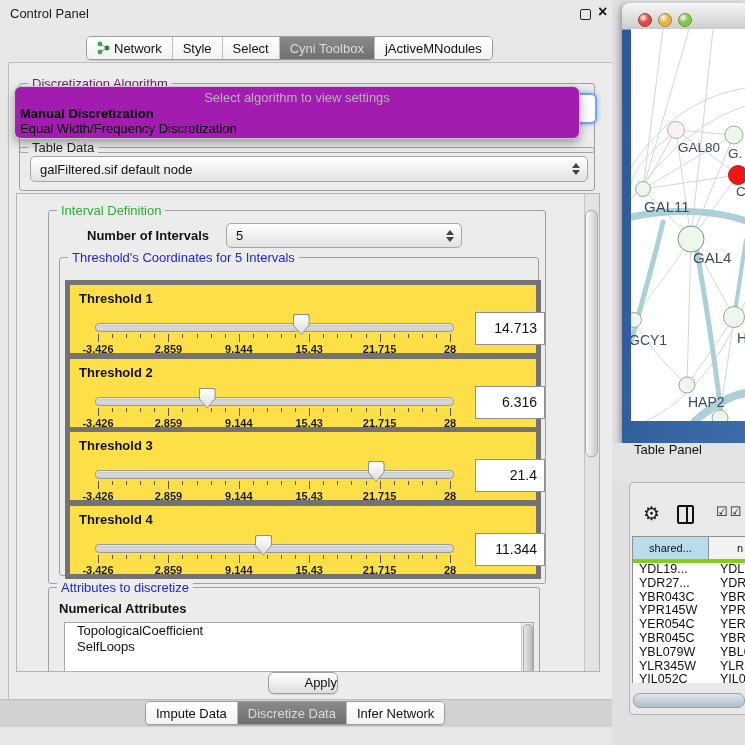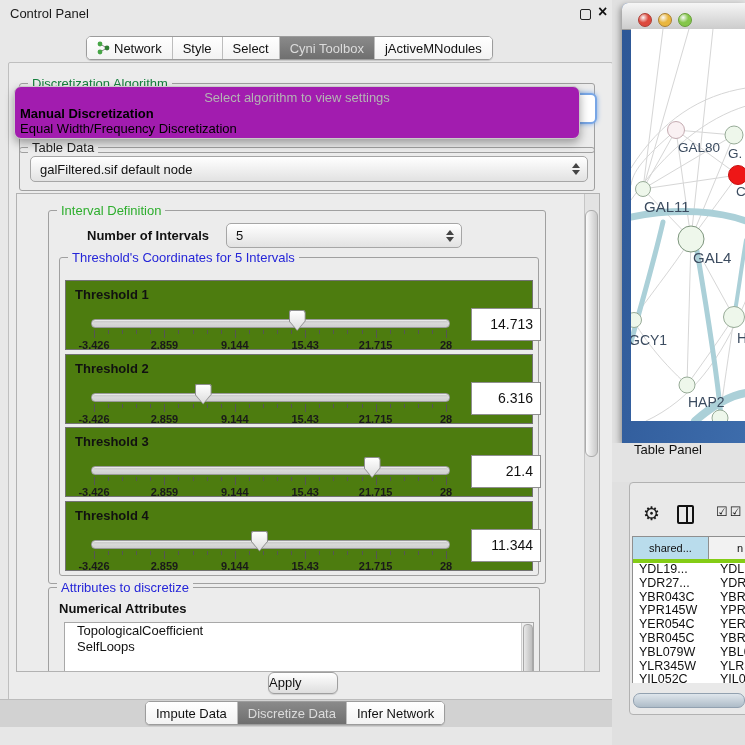--- a/index.html
+++ b/index.html
@@ -34,40 +34,40 @@
   .popup .opt{padding:0 0 0 5px;height:15px;line-height:15px;color:#000}
   .popup .opt.bold{font-weight:bold}
   .focus-combo{left:330px;top:93px;width:263px;height:27px;border-radius:6px;background:#fff;
          border:2px solid #78a6e6;box-shadow:0 0 5px #78a6e6;z-index:5}
   
   .scrollpane{left:7px;top:130px;width:582px;height:477px;background:#ececec;border:1px solid #b2b2b2;overflow:hidden}
   .vsb-track{position:absolute;right:0;top:0;width:14px;height:100%;background:#e3e3e3;border-left:1px solid #c6c6c6}
   .vsb-thumb{position:absolute;right:1.5px;width:11px;border-radius:6px;background:linear-gradient(90deg,#fbfbfb,#c9c9c9);
          border:1px solid #ababab}
   
-  .tpanel{background:#4d7c0f;border:1px solid #737373}
+  .tpanel{background:#fde047;border:5px solid #737373}
   .th-label{position:absolute;left:9px;top:6px;font-size:13px;font-weight:bold;color:#111}
   .track{position:absolute;left:25px;top:38px;width:357px;height:7px;border-radius:4px;
          background:linear-gradient(#bdbdbd,#d9d9d9 45%,#cfcfcf);border:1px solid #9a9a9a;box-shadow:inset 0 1px 1px rgba(255,255,255,.7)}
   .thumb-o{position:absolute;top:29px;width:17px;height:21px;
            clip-path:polygon(8% 0,92% 0,100% 10%,100% 52%,50% 100%,0 52%,0 10%);background:#8f8f8f}
   .thumb-i{position:absolute;left:1px;top:1px;width:15px;height:19px;
            clip-path:polygon(8% 0,92% 0,100% 10%,100% 52%,50% 100%,0 52%,0 10%);
            background:linear-gradient(#ffffff,#dcdcdc)}
   .tick{position:absolute;width:1px;background:#555}
   .tick.major{height:8px}
   .tick.minor{height:4px}
   .tlab{position:absolute;font-size:11px;font-weight:bold;color:#1a1a1a;transform:translateX(-50%);white-space:nowrap}
   .vbox{position:absolute;left:405px;top:27px;width:61px;height:31px;background:#fff;border:1px solid #8f8f8f;
         font-size:14px;text-align:right;line-height:31px;padding-right:7px;box-sizing:content-box}
   
   .listbox{background:#fff;border:1px solid #a8a8a8}
   .listbox .item{font-size:13px;height:16px;line-height:16px;padding-left:12px;white-space:nowrap}
   .btn{border:1px solid #9f9f9f;border-radius:6px;background:linear-gradient(#ffffff,#dedede);
-       font-size:13px;text-align:left;box-shadow:0 1px 1px rgba(0,0,0,.12)}
+       font-size:13px;text-align:right;box-shadow:0 1px 1px rgba(0,0,0,.12)}
   .bottombar{left:0;top:699px;width:620px;height:28px;background:#d2d2d2;border-top:1px solid #bcbcbc}
   .understrip{left:0;top:727px;width:620px;height:18px;background:#e7e7e7}
   
   .right-bg{left:612px;top:0;width:133px;height:745px;background:#e0e0e0}
   .netwin{left:622px;top:3px;width:123px;height:440px;background:linear-gradient(100deg,#2d5796,#3d6cab);
           border-top-left-radius:6px;box-shadow:-2px 2px 6px rgba(0,0,0,.35)}
   .nettitle{left:622px;top:3px;width:123px;height:26px;border-top-left-radius:6px;
           background:linear-gradient(#f6f6f6,#cccccc);border-bottom:1px solid #9a9a9a}
   .light{position:absolute;top:10px;width:12px;height:12px;border-radius:50%}
   .canvas{left:631px;top:29px;width:114px;height:392px;background:#fff;overflow:hidden}
@@ -116,21 +116,21 @@
       <span>Cyni Toolbox</span>
     </div>
     <div class="tab">
       <span>jActiveMNodules</span>
     </div>
   </div>
 
 <div class="abs content">
 
   <div class="abs group" style="left:10px;top:20px;width:574px;height:68px">
-    <span class="gtitle" style="color:#15803d">Discretization Algorithm</span>
+    <span class="gtitle" style="color:#701a75">Discretization Algorithm</span>
   </div>
 
   <div class="abs group" style="left:10px;top:84px;width:574px;height:42px">
     <span class="gtitle" style="color:#222">Table Data</span>
     <div class="combo" style="position:absolute;left:10px;top:8px;width:527px;height:24px">
       <span>galFiltered.sif default node</span>
       <span class="spin">
           <i class="up"></i>
           <i class="dn"></i>
         </span>

